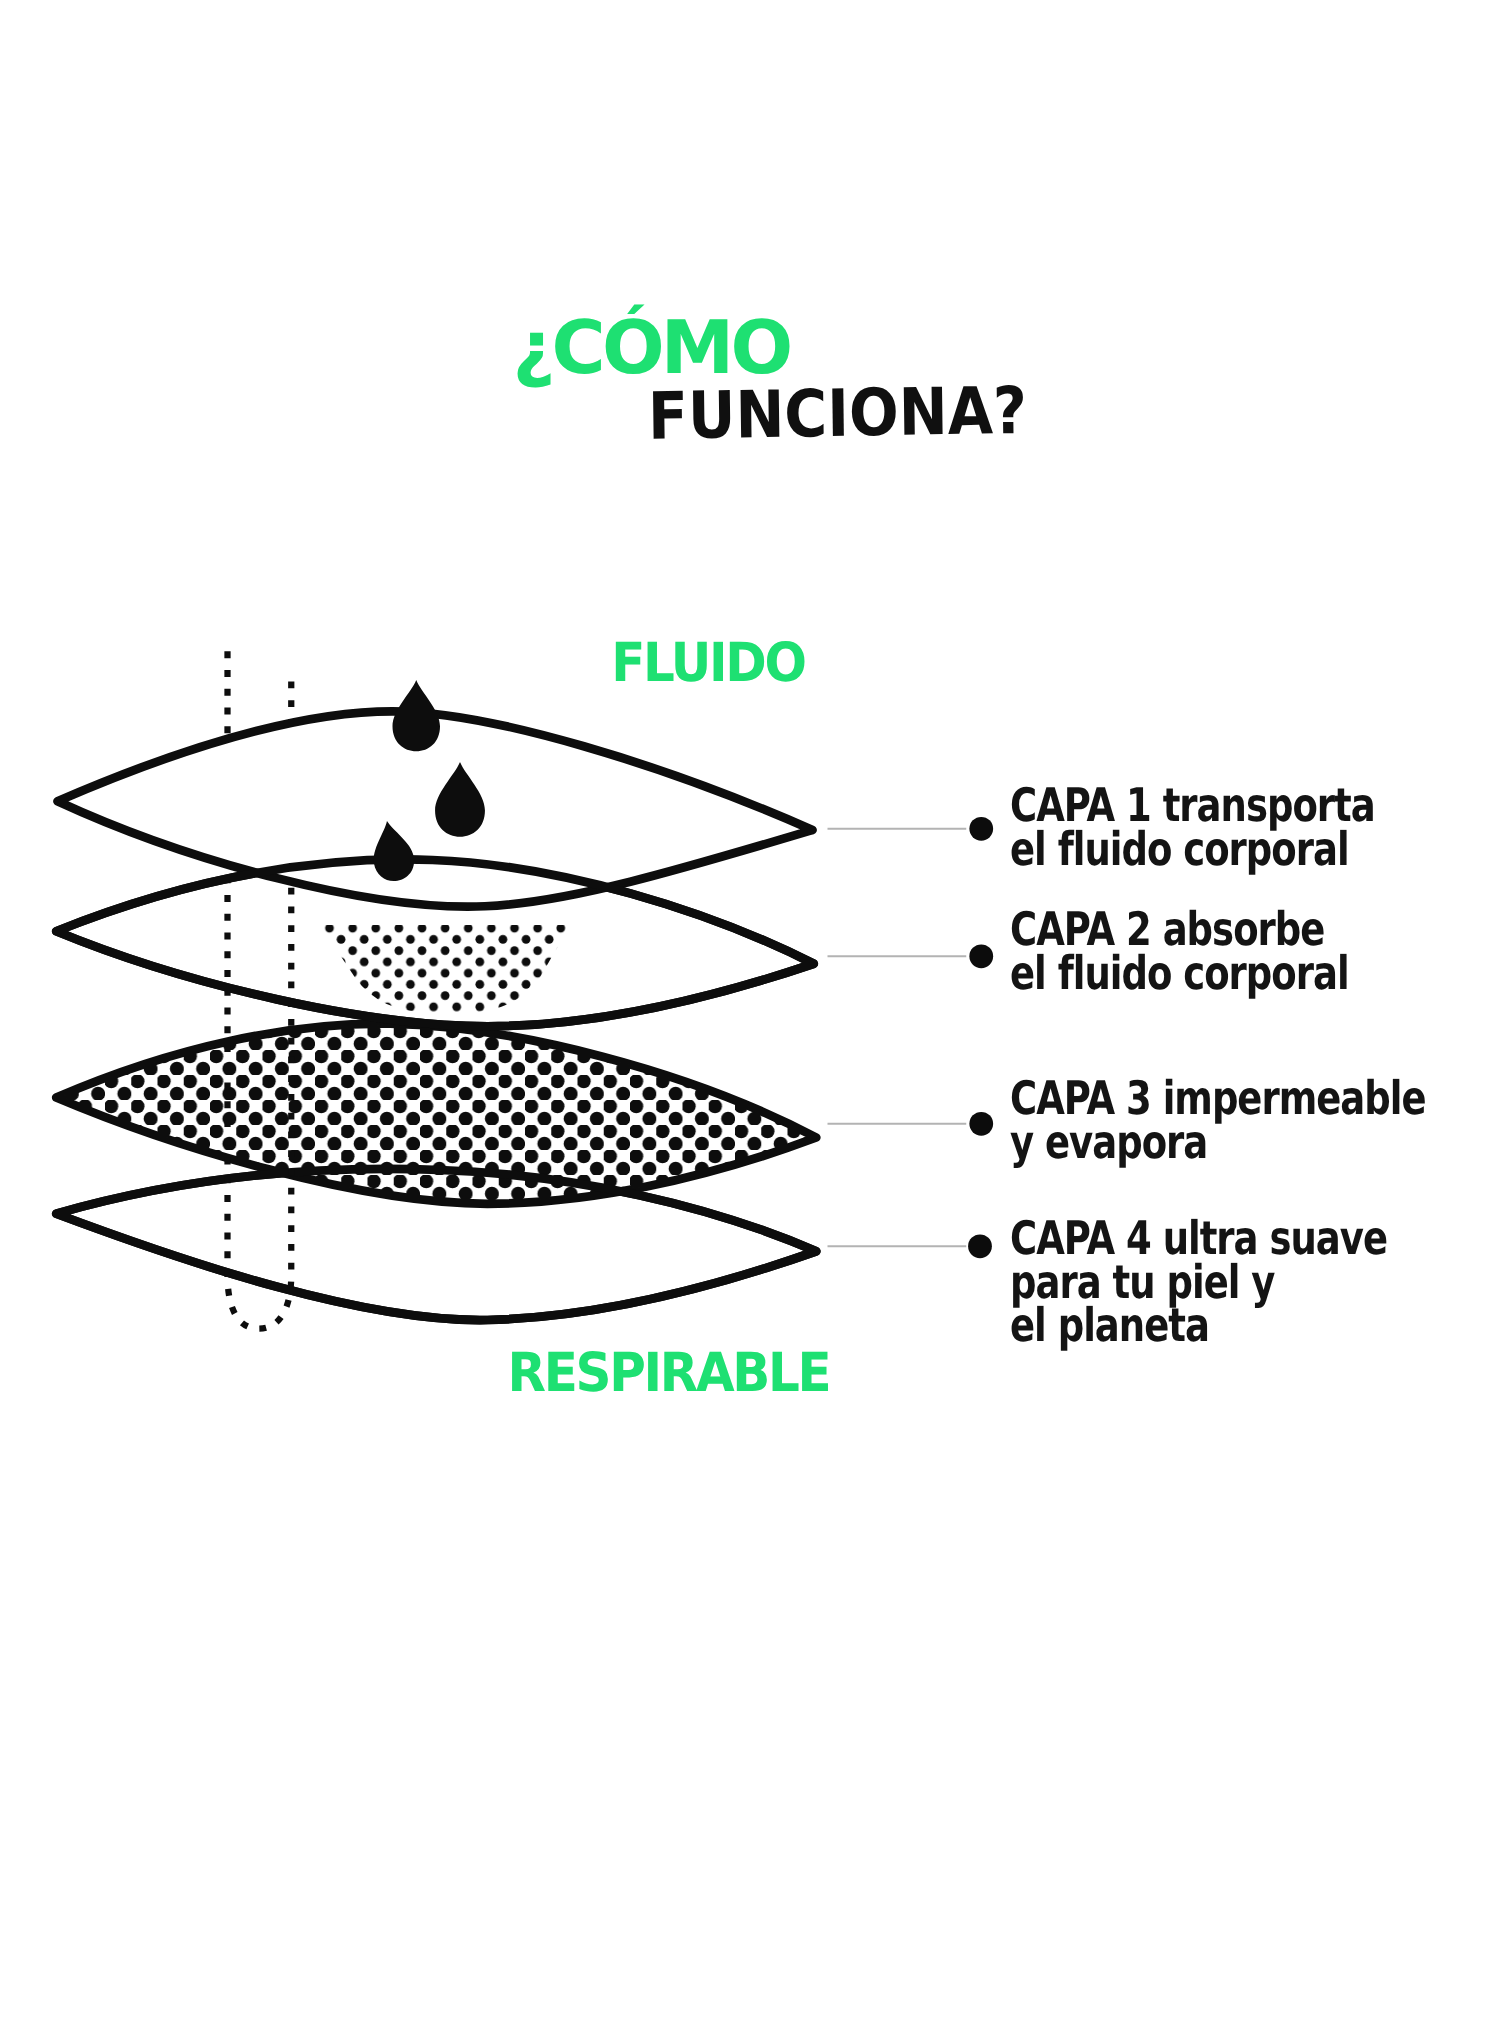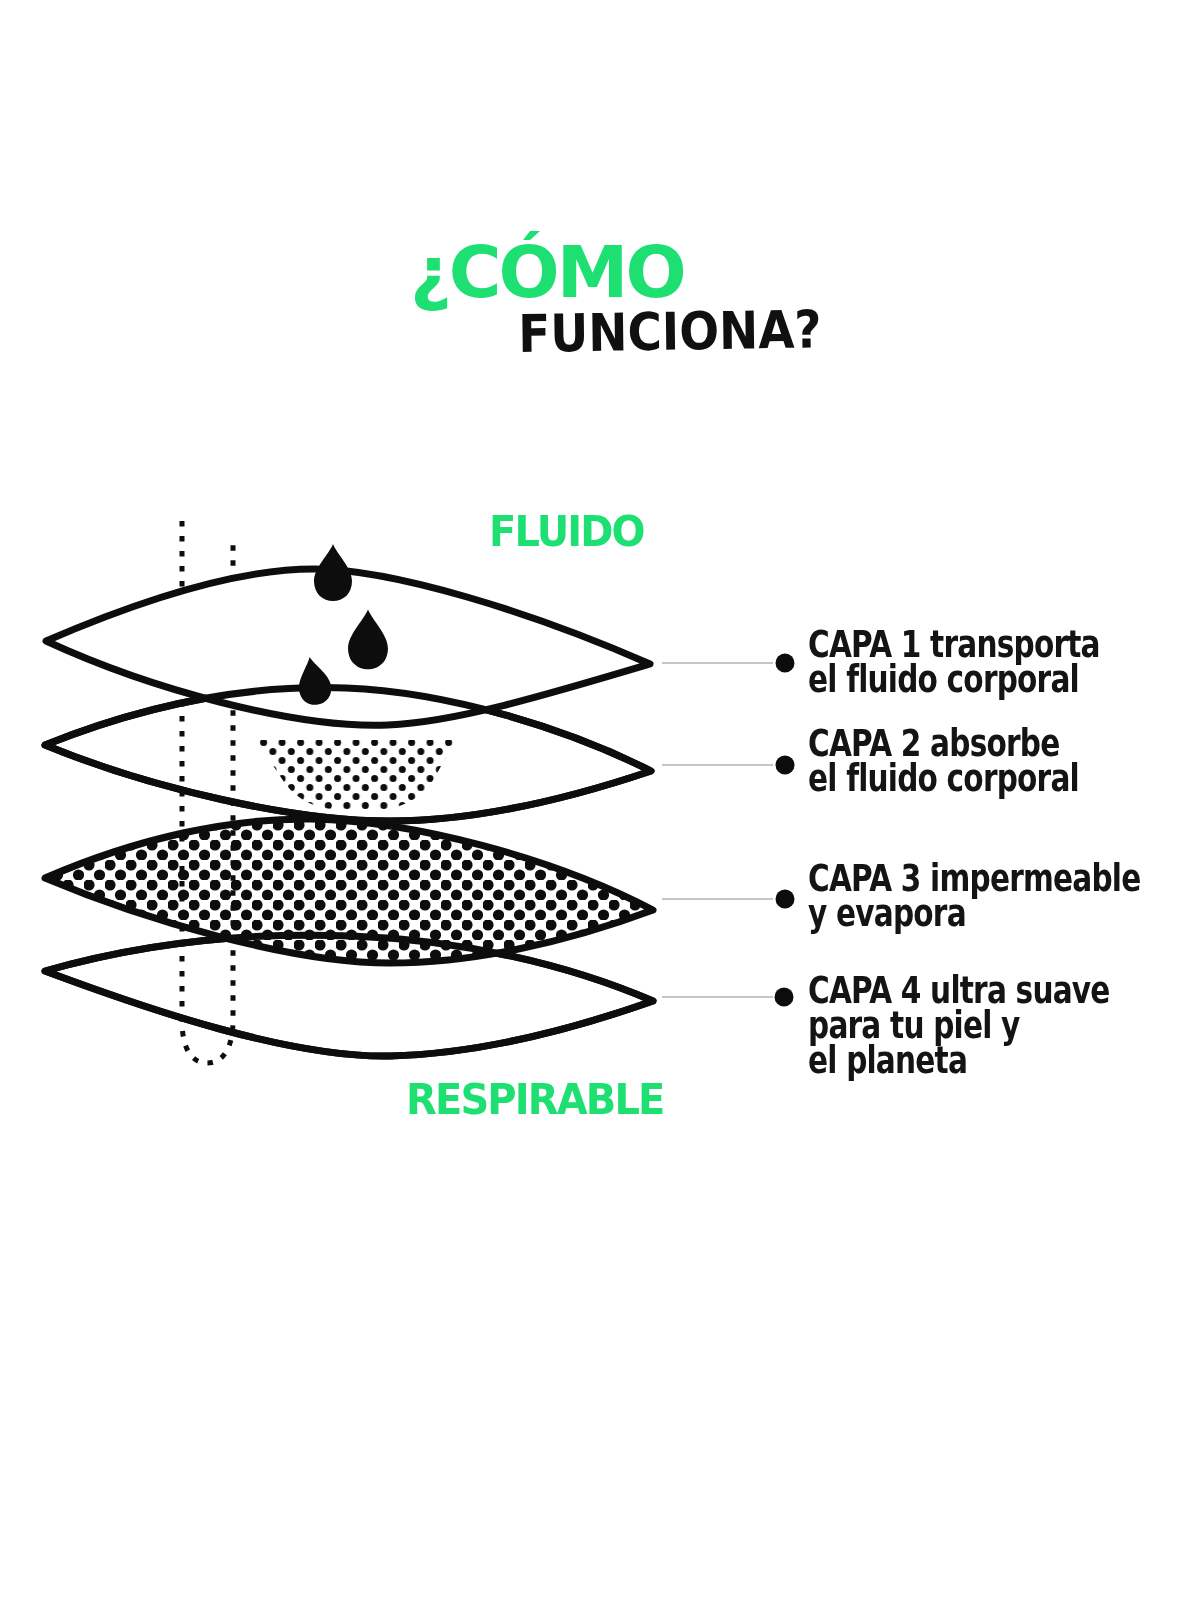--- a/index.html
+++ b/index.html
@@ -9,21 +9,21 @@
     --leader:#b3b3b3;
     --bg:#ffffff;
   }
   html,body{margin:0;padding:0;background:var(--bg);}
   .canvas{
     position:relative;width:1200px;height:1622px;background:var(--bg);
     overflow:hidden;font-family:"DejaVu Sans","Liberation Sans",sans-serif;
   }
   .abs{position:absolute;}
   .title-1{
-    left:410px;top:236px;font-size:72px;font-weight:bold;color:var(--accent);
+    left:410px;top:248px;font-size:59px;font-weight:bold;color:var(--accent);
     letter-spacing:-3px;line-height:1;white-space:nowrap;
   }
   .title-2{
     left:518px;top:308px;font-size:52px;font-weight:bold;color:#101010;
     letter-spacing:0px;line-height:1;white-space:nowrap;
     transform:scaleX(.9) rotate(-0.8deg);transform-origin:left top;
   }
   .green-cap{
     font-weight:bold;color:var(--accent);font-size:43px;letter-spacing:-2px;
     line-height:1;white-space:nowrap;transform:scaleX(.93);transform-origin:left top;

